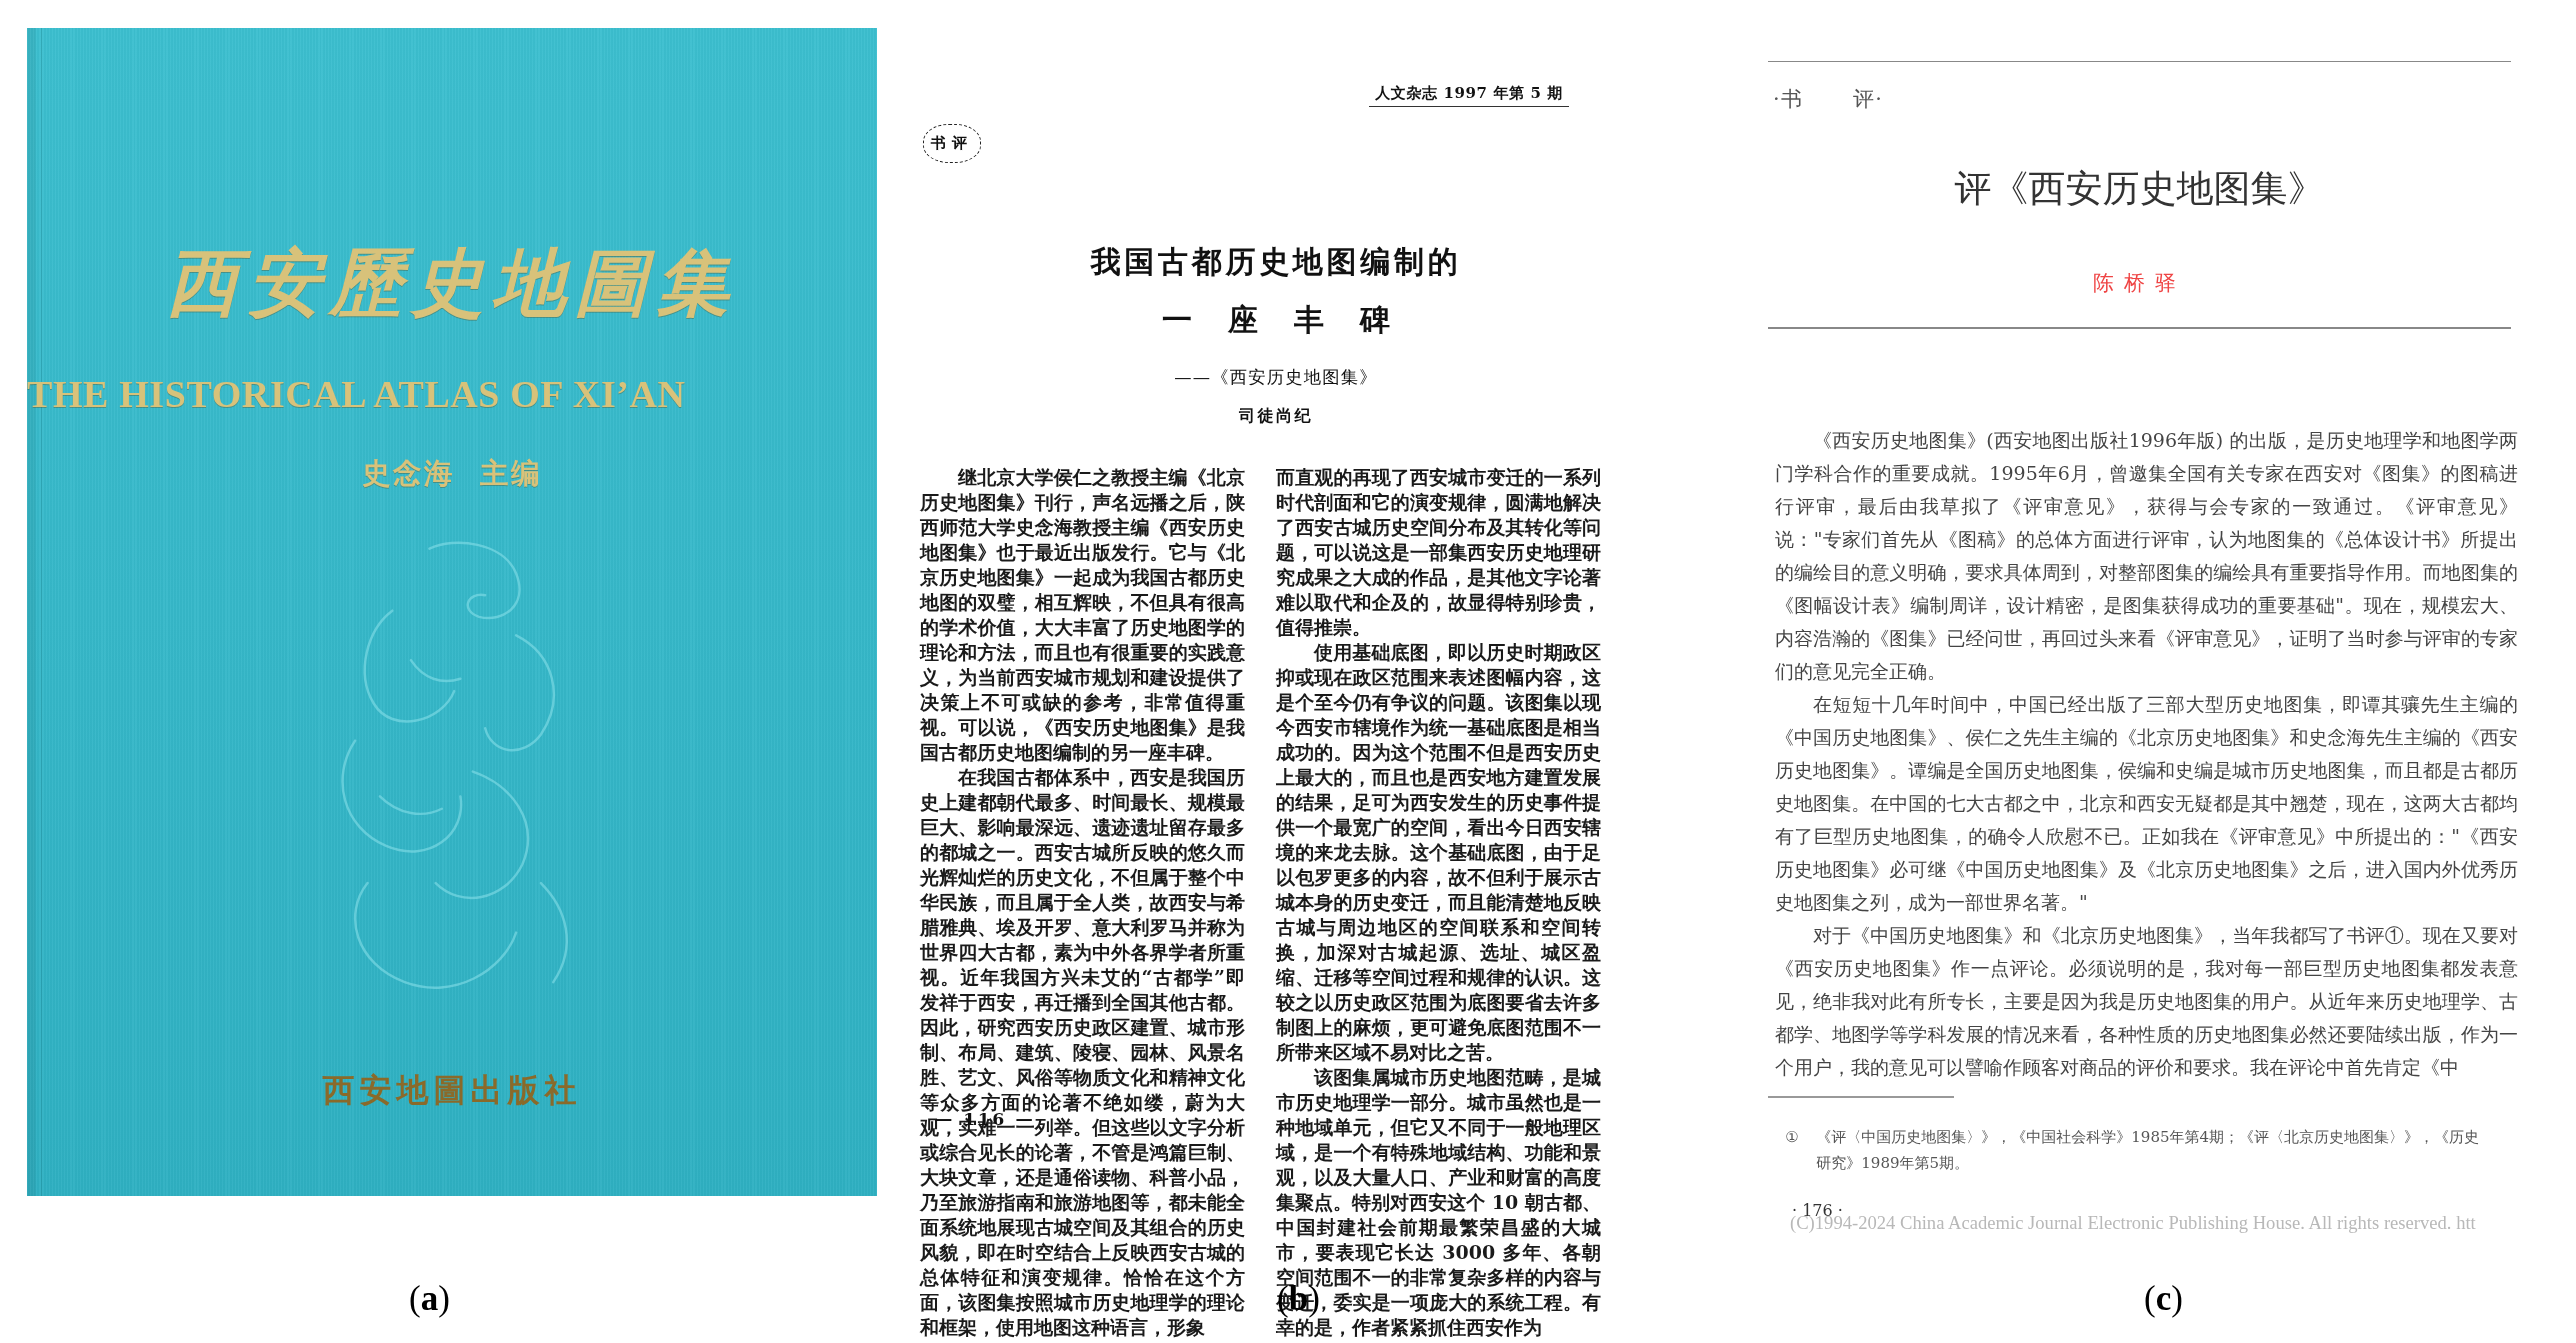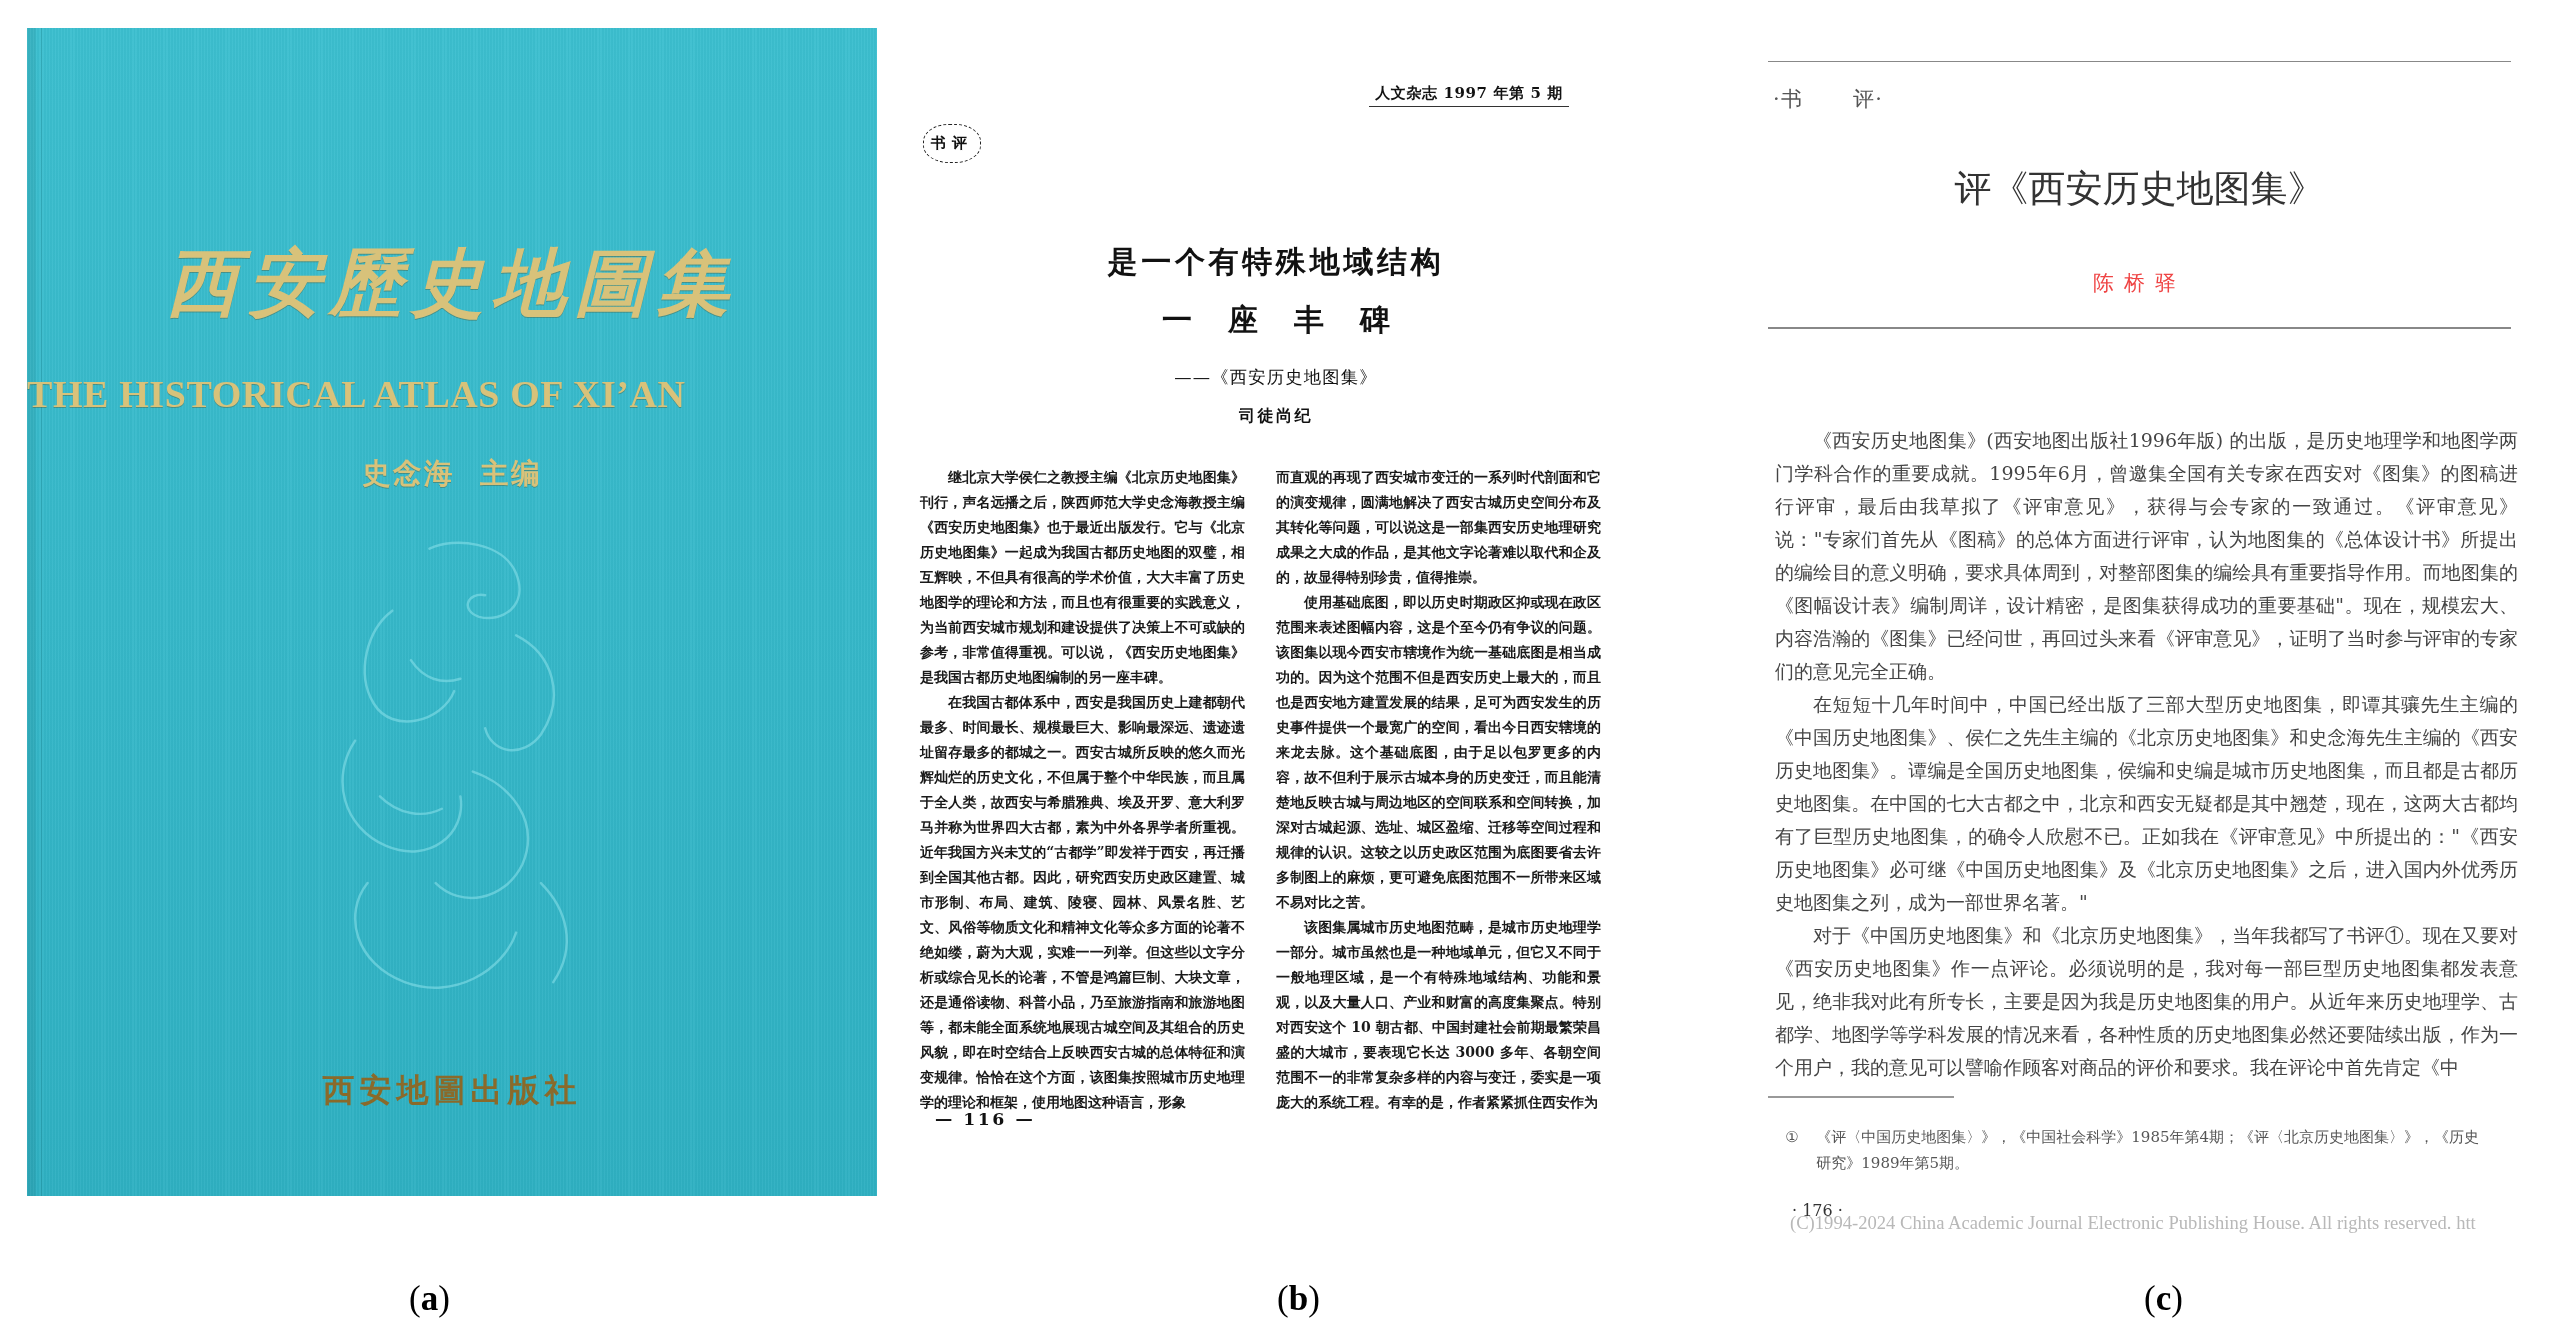--- a/index.html
+++ b/index.html
@@ -47,21 +47,21 @@
     padding: 0 6.2px 2.5px 6.2px; border-bottom: 1.9px solid #333;
   }
   .pageb .column-badge {
     position: absolute; left: 31px; top: 62px; width: 56px; height: 37px; border: 1.2px dashed #222; border-radius: 45%;
     display: flex; align-items: center; justify-content: center; font-size: 15px; font-weight: bold; letter-spacing: 6.2px;
   }
   .pageb .title1 { position: absolute; left: 0; right: 0; top: 180px; text-align: center; font-size: 30px; font-weight: bold; letter-spacing: 3.7px; }
   .pageb .title2 { position: absolute; left: 0; right: 0; top: 238px; text-align: center; font-size: 30px; font-weight: bold; letter-spacing: 36px; padding-left: 36px; }
   .pageb .subtitle { position: absolute; left: 0; right: 0; top: 303px; text-align: center; font-size: 17.3px; letter-spacing: 1.2px; }
   .pageb .author { position: absolute; left: 0; right: 0; top: 344px; text-align: center; font-size: 16px; font-weight: bold; letter-spacing: 2.5px; }
-  .pageb .col { position: absolute; top: 403px; width: 325px; font-size: 14px; line-height: 25px; text-align: justify; font-weight: bold; color: #1a1a1a; }
+  .pageb .col { position: absolute; top: 403px; width: 325px; font-size: 19px; line-height: 25px; text-align: justify; font-weight: bold; color: #1a1a1a; }
   .pageb .col p { margin: 0; text-indent: 2em; }
   .pageb .col.left { left: 28px; }
   .pageb .col.right { left: 384px; }
   .pageb .col.right p.cont { text-indent: 0; }
   .pageb .page-number { position: absolute; left: 43px; top: 1047px; font-size: 17.3px; font-weight: bold; letter-spacing: 2.5px; }
 
   
   .pagec { position: absolute; left: 1768px; top: 37px; width: 805px; height: 1177px; font-family: "DejaVu Serif", serif; color: #333; }
   .pagec .rule-top { position: absolute; left: 0; top: 23.5px; width: 743px; height: 1.9px; background: #888; }
   .pagec .section-label { position: absolute; left: 5px; top: 48px; font-size: 21px; color: #555; letter-spacing: 1.2px; }
@@ -103,21 +103,21 @@
     <path d="M360 560 C400 600 420 660 380 720"></path>
     <path d="M150 200 C170 230 200 240 230 230"></path>
     <path d="M100 420 C130 450 170 455 200 440"></path>
   </svg>
   <div class="cover-publisher">西安地圖出版社</div>
 </div>
 
 <div class="pageb">
   <div class="journal-header">人文杂志 1997 年第 5 期</div>
   <div class="column-badge">书评</div>
-  <div class="title1">是一个有特殊地域结构</div>
+  <div class="title1">我国古都历史地图编制的</div>
   <div class="title2">一座丰碑</div>
   <div class="subtitle">——《西安历史地图集》</div>
   <div class="author">司徒尚纪</div>
   <div class="col left">
     <p>继北京大学侯仁之教授主编《北京历史地图集》刊行，声名远播之后，陕西师范大学史念海教授主编《西安历史地图集》也于最近出版发行。它与《北京历史地图集》一起成为我国古都历史地图的双璧，相互辉映，不但具有很高的学术价值，大大丰富了历史地图学的理论和方法，而且也有很重要的实践意义，为当前西安城市规划和建设提供了决策上不可或缺的参考，非常值得重视。可以说，《西安历史地图集》是我国古都历史地图编制的另一座丰碑。</p>
     <p>在我国古都体系中，西安是我国历史上建都朝代最多、时间最长、规模最巨大、影响最深远、遗迹遗址留存最多的都城之一。西安古城所反映的悠久而光辉灿烂的历史文化，不但属于整个中华民族，而且属于全人类，故西安与希腊雅典、埃及开罗、意大利罗马并称为世界四大古都，素为中外各界学者所重视。近年我国方兴未艾的“古都学”即发祥于西安，再迁播到全国其他古都。因此，研究西安历史政区建置、城市形制、布局、建筑、陵寝、园林、风景名胜、艺文、风俗等物质文化和精神文化等众多方面的论著不绝如缕，蔚为大观，实难一一列举。但这些以文字分析或综合见长的论著，不管是鸿篇巨制、大块文章，还是通俗读物、科普小品，乃至旅游指南和旅游地图等，都未能全面系统地展现古城空间及其组合的历史风貌，即在时空结合上反映西安古城的总体特征和演变规律。恰恰在这个方面，该图集按照城市历史地理学的理论和框架，使用地图这种语言，形象</p>
   </div>
   <div class="col right">
     <p class="cont">而直观的再现了西安城市变迁的一系列时代剖面和它的演变规律，圆满地解决了西安古城历史空间分布及其转化等问题，可以说这是一部集西安历史地理研究成果之大成的作品，是其他文字论著难以取代和企及的，故显得特别珍贵，值得推崇。</p>
     <p>使用基础底图，即以历史时期政区抑或现在政区范围来表述图幅内容，这是个至今仍有争议的问题。该图集以现今西安市辖境作为统一基础底图是相当成功的。因为这个范围不但是西安历史上最大的，而且也是西安地方建置发展的结果，足可为西安发生的历史事件提供一个最宽广的空间，看出今日西安辖境的来龙去脉。这个基础底图，由于足以包罗更多的内容，故不但利于展示古城本身的历史变迁，而且能清楚地反映古城与周边地区的空间联系和空间转换，加深对古城起源、选址、城区盈缩、迁移等空间过程和规律的认识。这较之以历史政区范围为底图要省去许多制图上的麻烦，更可避免底图范围不一所带来区域不易对比之苦。</p>

